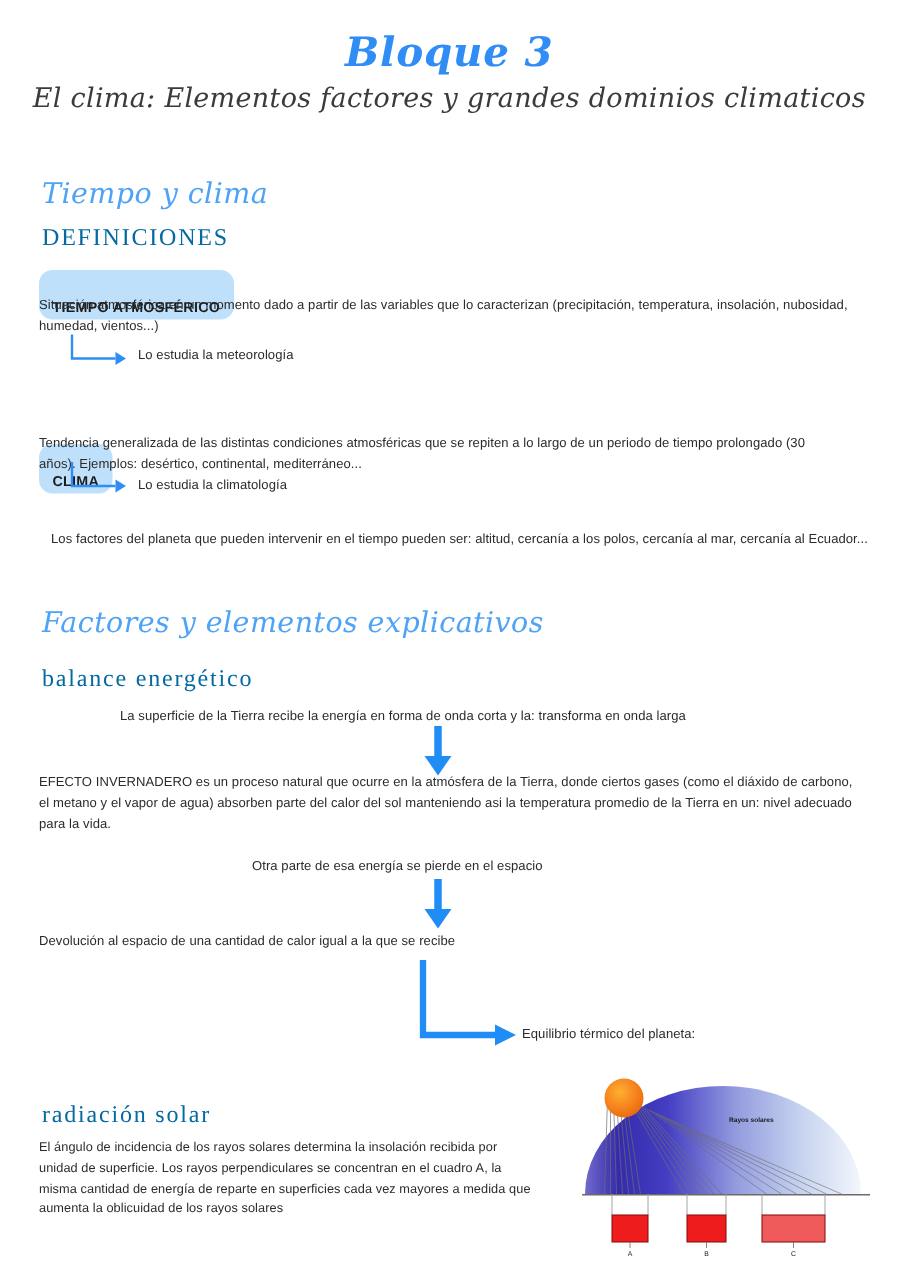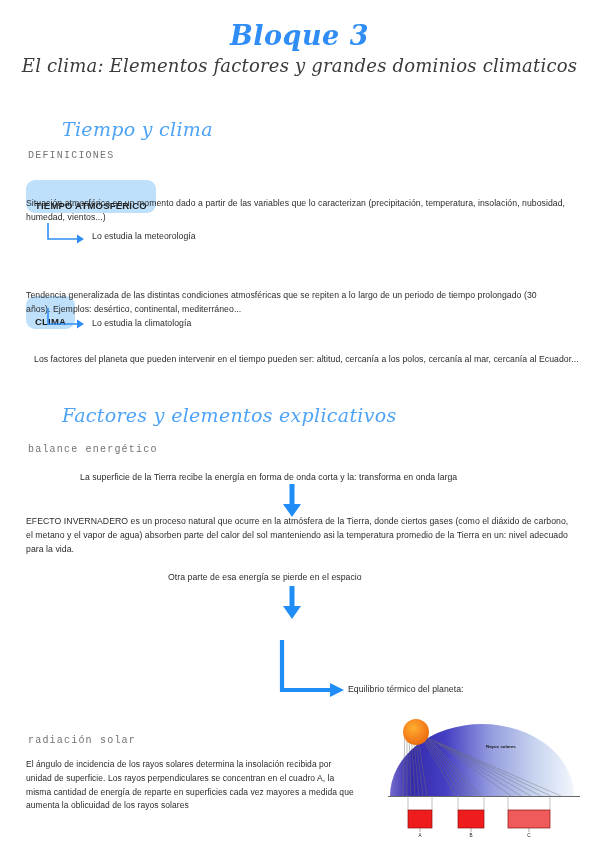--- a/index.html
+++ b/index.html
@@ -41,28 +41,27 @@
     color: #3b3b3b;
     letter-spacing: 0.2px;
   }
   .h-script {
     position: absolute;
     font-family: "DejaVu Serif", serif;
     font-style: italic;
     font-size: 19px;
     color: #4ea3f7;
     letter-spacing: 0.3px;
-    margin-left: 34px;
   }
   .h-caps {
     position: absolute;
-    font-family: Liberation Mono, monospace;
-    font-size: 10px;
+    font-family: Liberation Serif, serif;
+    font-size: 16px;
     letter-spacing: 1.2px;
-    color: #737373;
+    color: #0369a1;
     text-transform: uppercase;
     font-weight: normal;
   }
   .h-caps.lower { text-transform: none; }
 
   
   .badge {
     position: absolute;
     display: inline-block;
     background: #bfe0fb;
@@ -136,20 +135,21 @@
 
   <div class="para" style="left:168px; top:570px; width:380px;">Otra parte de esa energía se pierde en el espacio</div>
 
   <div class="para" style="left:26px; top:514px; width:546px;">EFECTO INVERNADERO es un proceso natural que ocurre en la atmósfera de la Tierra, donde ciertos gases (como el diáxido de carbono, el metano y el vapor de agua) absorben parte del calor del sol manteniendo asi la temperatura promedio de la Tierra en un: nivel adecuado para la vida.</div>
 
   <svg class="arrow-down" style="left:280px; top:586px;" width="24" height="34" viewBox="0 0 24 34">
     <rect x="9.5" y="0" width="5" height="23" fill="#1f8df5"></rect>
     <path d="M3,20 L12,33 L21,20 Z" fill="#1f8df5"></path>
   </svg>
 
+  <div class="para" style="left:26px; top:620px; width:400px;">Devolución al espacio de una cantidad de calor igual a la que se recibe</div>
 
   <svg class="elbow" style="left:278px; top:638px;" width="70" height="62" viewBox="0 0 70 62">
     <path d="M4,2 L4,52 L54,52" fill="none" stroke="#1f8df5" stroke-width="4.2"></path>
     <path d="M52,45 L66,52 L52,59 Z" fill="#1f8df5"></path>
   </svg>
 
   <div class="para" style="left:348px; top:682px; width:230px;">Equilibrio térmico del planeta:</div>
 
   <div class="h-caps lower" style="left:28px; top:735px;">radiación solar</div>
   <div class="para small" style="left:26px; top:758px; width:330px;">El ángulo de incidencia de los rayos solares determina la insolación recibida por unidad de superficie. Los rayos perpendiculares se concentran en el cuadro A, la misma cantidad de energía de reparte en superficies cada vez mayores a medida que aumenta la oblicuidad de los rayos solares</div>

